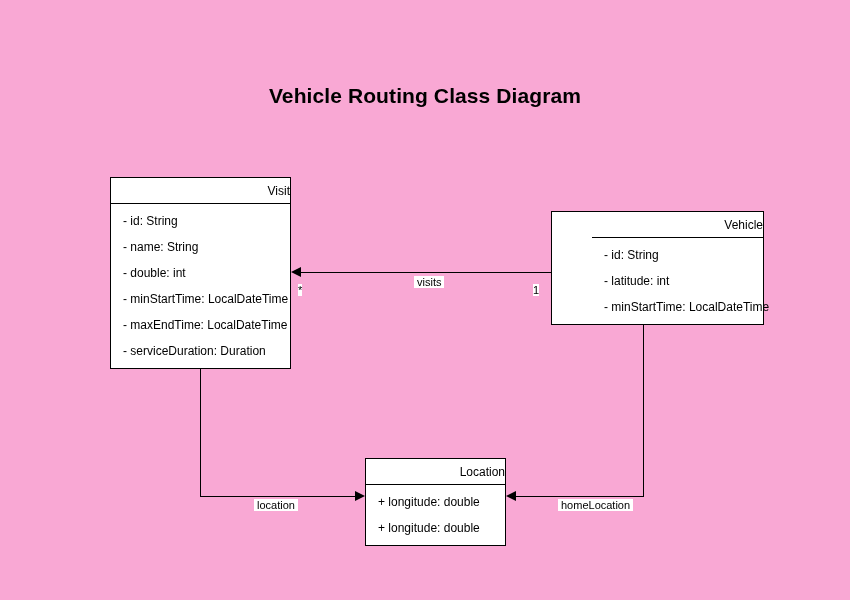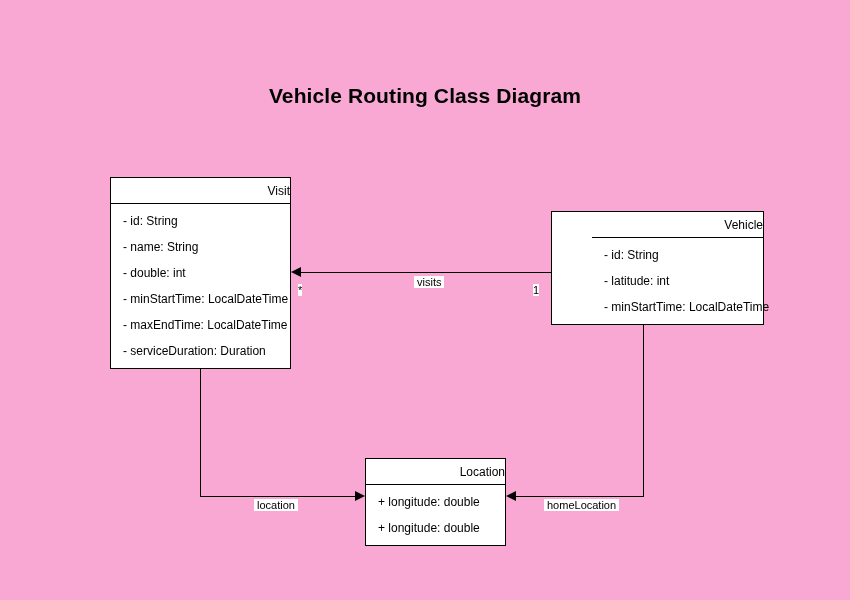--- a/index.html
+++ b/index.html
@@ -139,21 +139,21 @@
   <div class="multiplicity" style="left: 533px; top: 284px;">1</div>
 
   <div class="line-v" style="left: 200px; top: 359px; height: 137px;"></div>
   <div class="line-h" style="left: 200px; top: 496px; width: 160px;"></div>
   <div class="arrow arrow-right" style="left: 355px; top: 491px;"></div>
   <div class="edge-label" style="left: 254px; top: 483px;">location</div>
 
   <div class="line-v" style="left: 643px; top: 321px; height: 175px;"></div>
   <div class="line-h" style="left: 511px; top: 496px; width: 133px;"></div>
   <div class="arrow arrow-left" style="left: 506px; top: 491px;"></div>
-  <div class="edge-label" style="left: 544px; top: 483px; text-align: right;">homeLocation</div>
+  <div class="edge-label" style="left: 558px; top: 483px; text-align: right;">homeLocation</div>
 
   <div class="uml-class" id="class-visit">
     <div class="uml-class-name">Visit</div>
     <ul class="uml-attrs">
       <li class="uml-attr">- id: String</li>
       <li class="uml-attr">- name: String</li>
       <li class="uml-attr">- double: int</li>
       <li class="uml-attr">- minStartTime: LocalDateTime</li>
       <li class="uml-attr">- maxEndTime: LocalDateTime</li>
       <li class="uml-attr">- serviceDuration: Duration</li>

